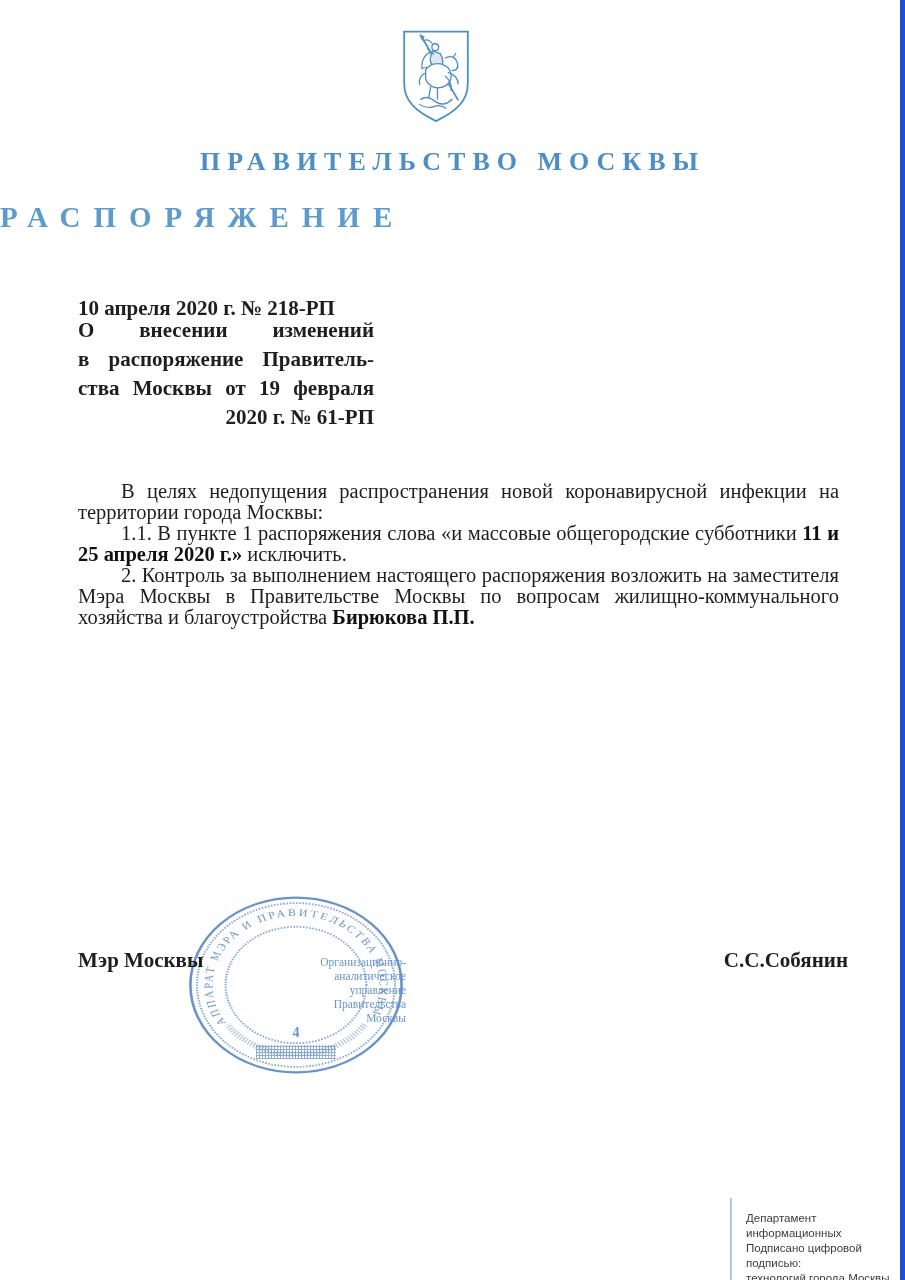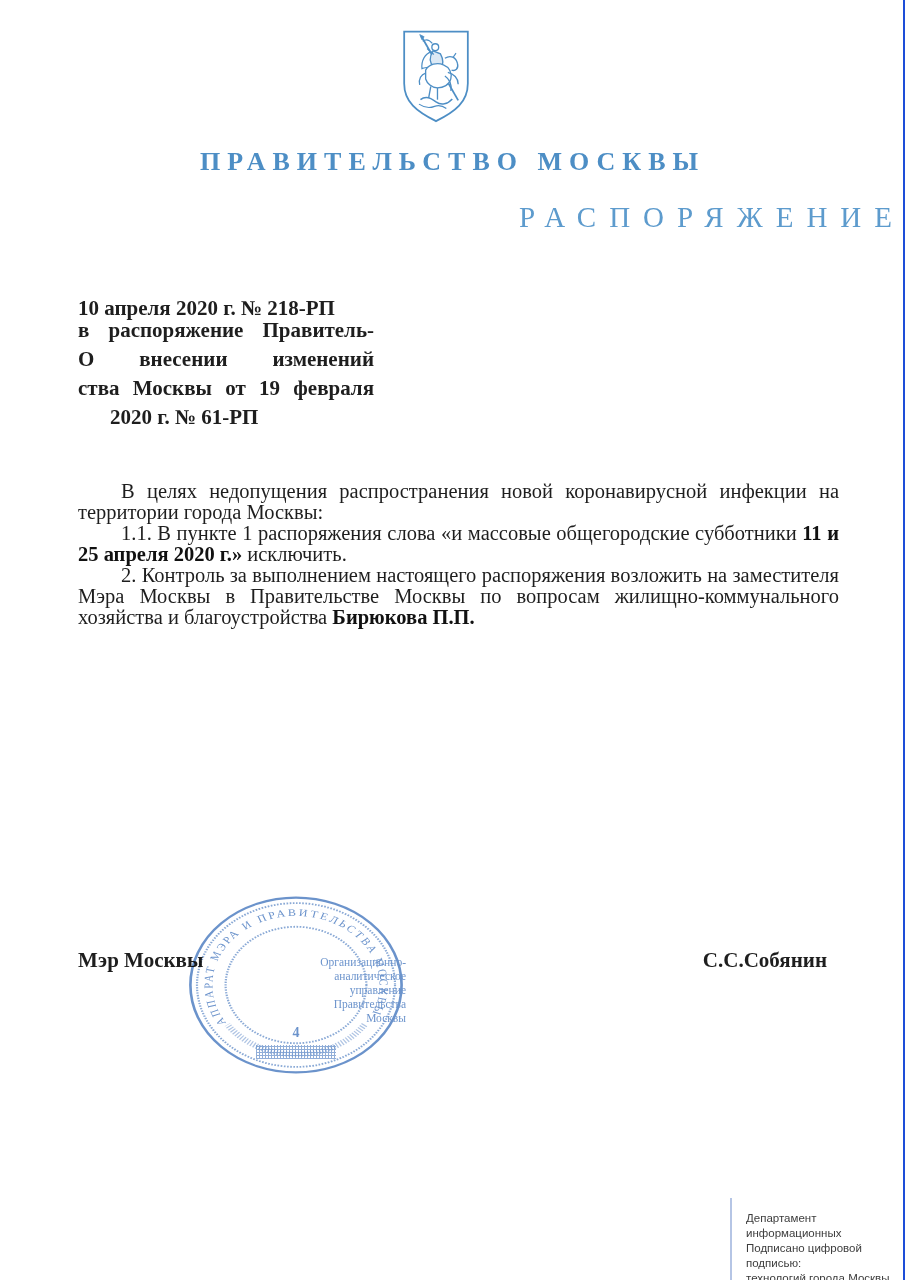--- a/index.html
+++ b/index.html
@@ -1,50 +1,50 @@
 <!DOCTYPE html>
 <html><head>
 <meta charset="utf-8">
 <style>
   html,body{margin:0;padding:0;}
   body{
     width:905px;height:1280px;background:#ffffff;position:relative;
     font-family:"Liberation Serif", serif;color:var(--body-text,#1e1e1e);
     overflow:hidden;
   }
-  .page{position:absolute;inset:0;background:#fff;border-right:2px solid #1d4ed8;}
+  .page{position:absolute;inset:0;background:#fff;border-right:5px solid #1d4ed8;}
 
   
   .coat{position:absolute;left:399px;top:27px;width:74px;height:98px;}
   .coat svg{width:100%;height:100%;}
 
   
   .org-name{
     position:absolute;left:0;top:147px;width:905px;text-align:center;
     color:var(--header-blue,#4d8ec5);font-weight:bold;font-size:26px;letter-spacing:7px;
   }
   .doc-type{
-    position:absolute;left:0;top:201px;width:905px;text-align:right;
-    color:var(--doc-type-blue,#5d9bcd);font-size:29px;letter-spacing:13px;font-weight:normal;
+    position:absolute;left:0;top:201px;width:905px;text-align:left;
+    color:var(--doc-type-blue,#5d9bcd);font-size:29px;letter-spacing:13px;font-weight:bold;
   }
 
   
   .date-line{position:absolute;left:78px;top:260px;font-size:21px;font-weight:bold;margin-top:36px;}
   .subject{position:absolute;left:78px;top:316px;width:296px;font-size:21px;font-weight:bold;line-height:29px;}
   .subject .jl{text-align:justify;text-align-last:justify;}
-  .subject .last{text-align:left;margin-left:32px;}
+  .subject .last{text-align:right;margin-left:32px;}
 
   
   .body{position:absolute;left:78px;top:481px;width:761px;font-size:20.5px;line-height:21px;}
   .body p{margin:0;text-align:justify;text-indent:43px;}
   .body b{color:#111;}
 
   
   .sign-title{position:absolute;left:78px;top:948px;font-size:21px;font-weight:bold;}
-  .sign-name{position:absolute;right:76px;top:948px;font-size:21px;font-weight:bold;}
+  .sign-name{position:absolute;right:52px;top:948px;font-size:21px;font-weight:bold;}
 
   
   .stamp{position:absolute;left:186px;top:894px;width:220px;height:182px;opacity:.9;mix-blend-mode:multiply;}
   .stamp svg{position:absolute;inset:0;width:100%;height:100%;}
   .stamp-center{
     position:absolute;left:0;right:0;top:61px;text-align:right;
     color:var(--stamp-blue,#5b87c6);font-size:11.5px;line-height:14px;font-weight:normal;
   }
   .stamp-num{
     position:absolute;left:0;right:0;top:131px;text-align:center;
@@ -94,22 +94,22 @@
       <path d="M27 104 C33 108 41 110 48 107 C54 105 60 107 64 110" stroke-width="1.6"></path>
     </svg>
   </div>
 
   <div class="org-name">ПРАВИТЕЛЬСТВО МОСКВЫ</div>
   <div class="doc-type">РАСПОРЯЖЕНИЕ</div>
 
   <div class="date-line">10 апреля 2020 г. № 218-РП</div>
 
   <div class="subject" id="subject">
+      <div class="jl">О внесении изменений</div>
       <div class="jl">в распоряжение Правитель-</div>
-      <div class="jl">О внесении изменений</div>
       <div class="jl">ства Москвы от 19 февраля</div>
       <div class="last">2020 г. № 61-РП</div>
     </div>
 
   <div class="body" id="body-paragraphs">
       <p>В целях недопущения распространения новой коронавирусной инфекции на территории города Москвы:</p>
       <p>1.1. В пункте 1 распоряжения слова «и массовые общегородские субботники <b>11 и 25 апреля 2020 г.»</b> исключить.</p>
       <p>2. Контроль за выполнением настоящего распоряжения возложить на заместителя Мэра Москвы в Правительстве Москвы по вопросам жилищно-коммунального хозяйства и благоустройства <b>Бирюкова П.П.</b></p>
     </div>
 

